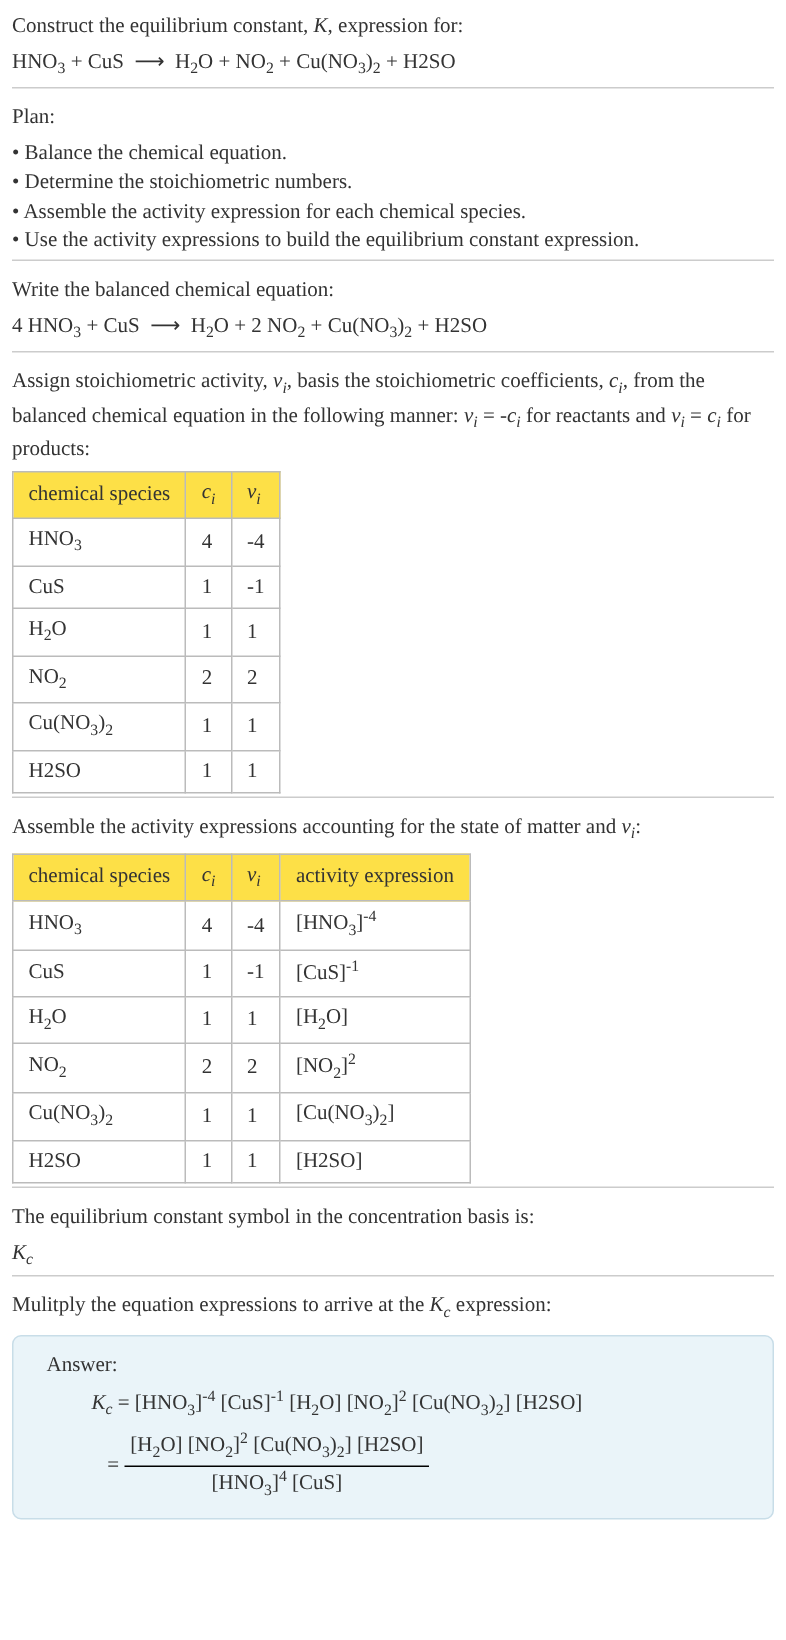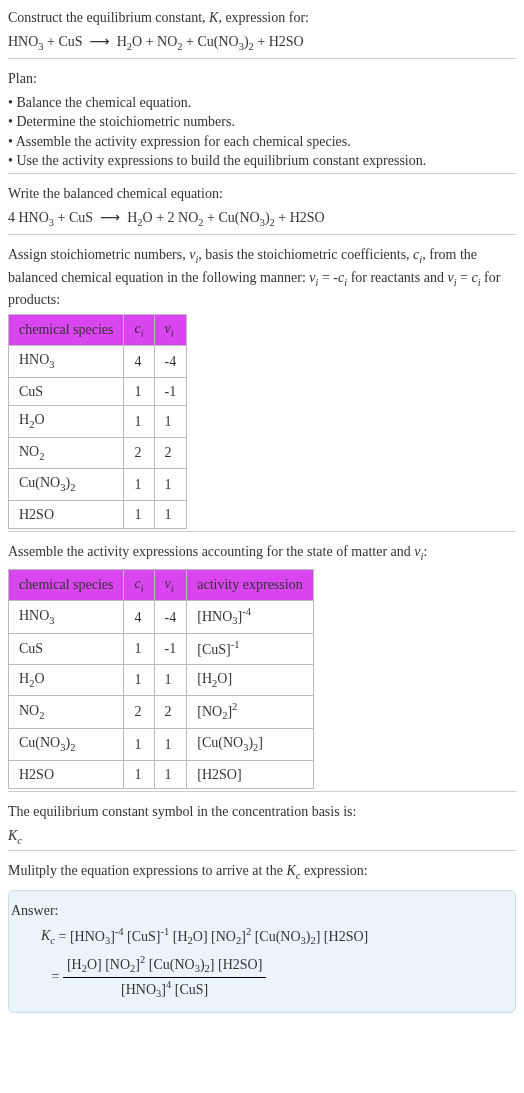--- a/index.html
+++ b/index.html
@@ -36,27 +36,27 @@
     border-collapse: collapse;
     margin-top: 4px;
   }
   td, th {
     border: 1px solid #bbb;
     padding: 4px 10px;
     text-align: left;
     font-weight: normal;
   }
   th {
-    background: #d946ef;
+    background: #fde047;
   }
   .answer-box {
     background: #eaf4f9;
     border: 1px solid #c8dde8;
     border-radius: 6px;
-    padding: 10px 2px;
+    padding: 10px 22px;
     margin-top: 6px;
   }
   .answer-label {
     margin-bottom: 4px;
   }
   .frac {
     display: inline-block;
     vertical-align: middle;
     text-align: center;
   }
@@ -95,21 +95,21 @@
 
 <div class="section">
   <div class="heading">Write the balanced chemical equation:</div>
   <div class="equation">
     4 HNO<sub>3</sub> + CuS &nbsp;⟶&nbsp; H<sub>2</sub>O + 2 NO<sub>2</sub> + Cu(NO<sub>3</sub>)<sub>2</sub> + H2SO
   </div>
 </div>
 
 <div class="section">
   <div class="heading">
-    <span>Assign stoichiometric numbers, </span><i>ν<sub>i</sub></i><span>, basis the stoichiometric coefficients, </span><i>c<sub>i</sub></i><span>, from the balanced chemical equation in the following manner: </span><i>ν<sub>i</sub></i> = -<i>c<sub>i</sub></i><span> for reactants and </span><i>ν<sub>i</sub></i> = <i>c<sub>i</sub></i><span> for products:</span>
+    <span>Assign stoichiometric activity, </span><i>ν<sub>i</sub></i><span>, basis the stoichiometric coefficients, </span><i>c<sub>i</sub></i><span>, from the balanced chemical equation in the following manner: </span><i>ν<sub>i</sub></i> = -<i>c<sub>i</sub></i><span> for reactants and </span><i>ν<sub>i</sub></i> = <i>c<sub>i</sub></i><span> for products:</span>
   </div>
   <table>
     <tbody>
         <tr>
       <th>chemical species</th>
       <th><i>c<sub>i</sub></i></th>
       <th><i>ν<sub>i</sub></i></th>
     </tr>
     <tr>
       <td>HNO<sub>3</sub></td>

